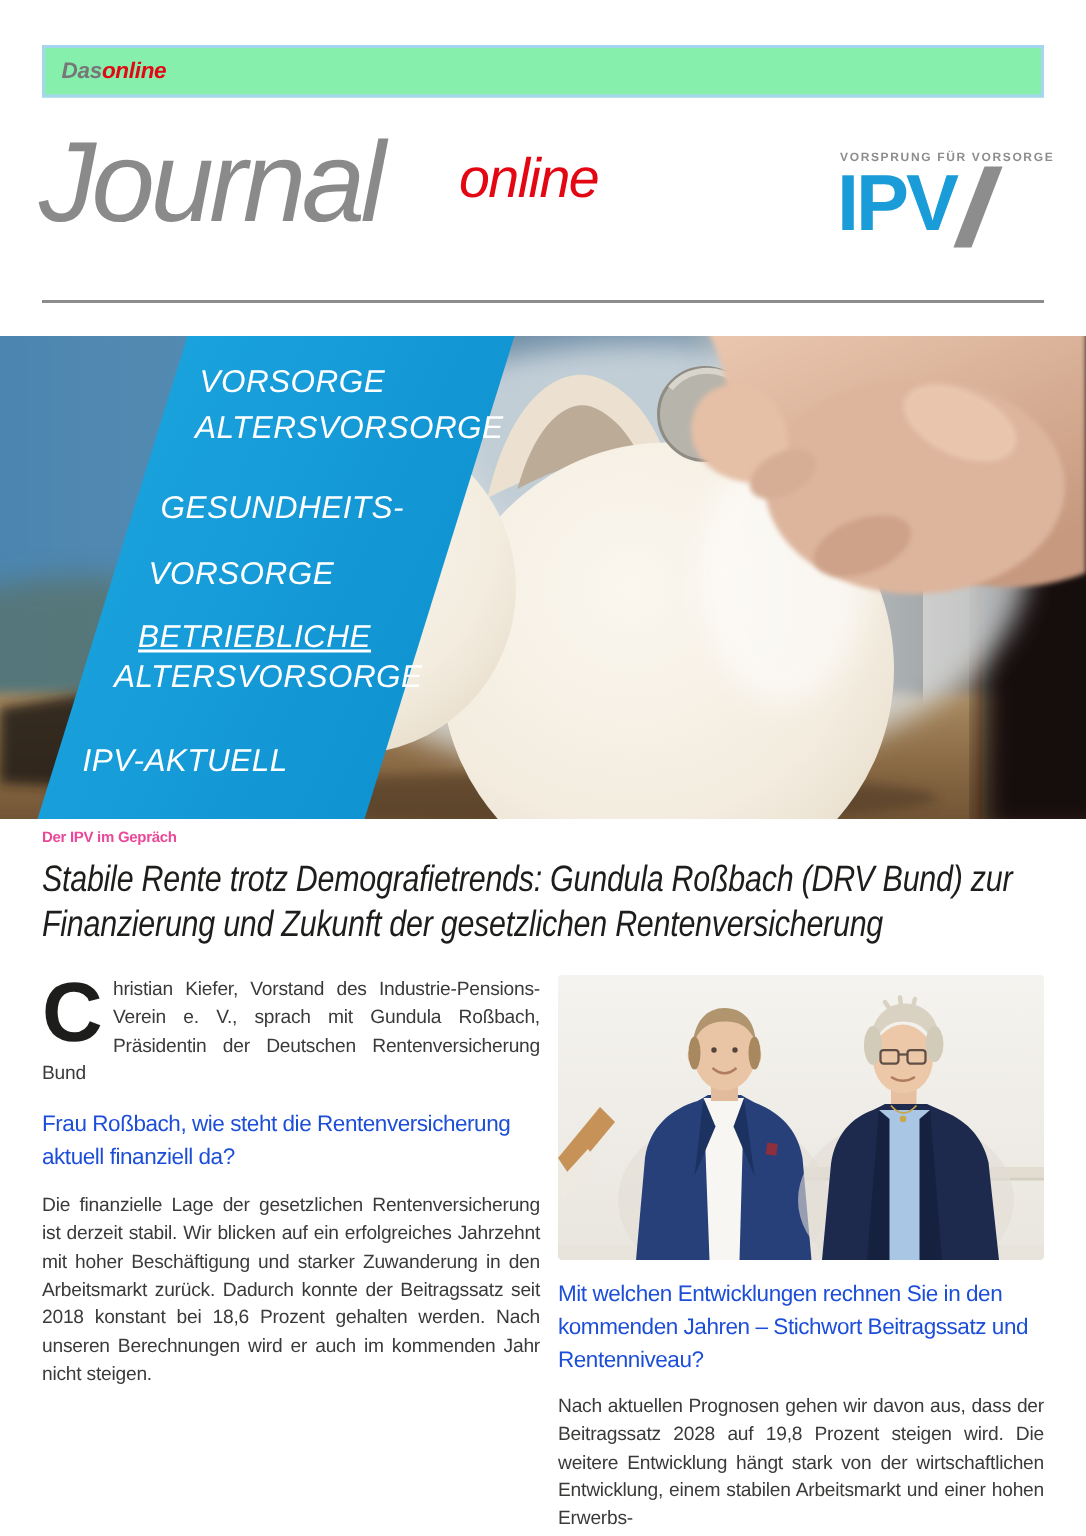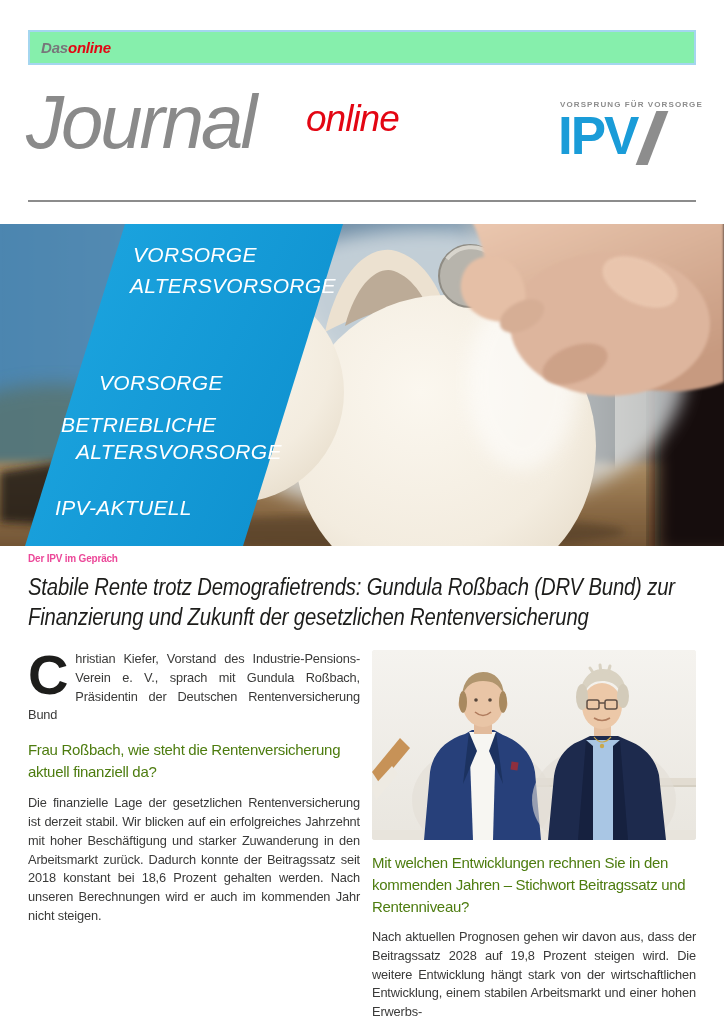--- a/index.html
+++ b/index.html
@@ -65,21 +65,21 @@
   }
   .hero-banner-text { position:absolute; inset:0; }
   .hero-banner-text span {
     position:absolute; color:#fff; font-style:italic; font-weight:400;
     font-size:21px; letter-spacing:0.3px; white-space:nowrap; line-height:1;
   }
   .bl0 { left:133px; top:20px; }
   .bl1 { left:130px; top:51px; }
   .bl2 { left:107px; top:104px; }
   .bl3 { left:99px;  top:148px; }
-  .bl4 { left:61px;  top:190px; }
+  .bl4 { left:92px;  top:190px;text-decoration:underline; }
   .bl5 { left:76px;  top:217px; }
   .bl6 { left:55px;  top:273px; }
   
   .kicker {
     position:absolute; left:28px; top:553px;
     font-size:10px; font-weight:700; color:#ec4899; letter-spacing:-0.2px;
   }
   .headline {
     position:absolute; left:28px; top:572px; width:810px;
     transform:scaleX(0.828); transform-origin:left top;
@@ -90,21 +90,21 @@
   .col-right { position:absolute; left:372px; top:650px; width:324px; }
   .body-p {
     font-size:12.8px; line-height:18.8px; color:#3a3a39;
     text-align:justify; letter-spacing:-0.15px;
   }
   .dropcap {
     float:left; font-size:56px; line-height:44px; font-weight:700;
     color:#1d1d1b; padding:3px 7px 0 0;
   }
   .question {
-    font-size:15px; line-height:22px; color:#4d7c0f;
+    font-size:15px; line-height:22px; color:#1d4ed8;
     letter-spacing:-0.3px; font-weight:400;
   }
   .q1 { margin-top:14px; }
   .p1 { margin-top:11px; }
   .p2 { margin-top:12px; }
   .q2 { margin-top:12px; }
   .p3 { margin-top:10px; }
   .photo {
     width:324px; height:190px; border-radius:3px; overflow:hidden;
     background:#f2f0ec;
@@ -206,20 +206,21 @@
     <path d="M505,98 C478,98 458,80 461,58 C464,38 481,28 501,34 C522,41 532,72 521,90 Z" fill="#e5bfa6" filter="url(#b2)"></path>
     <ellipse cx="522" cy="92" rx="24" ry="14" fill="#d6ae95" transform="rotate(-28 522 92)" filter="url(#b2)"></ellipse>
     <ellipse cx="575" cy="140" rx="34" ry="18" fill="#c79a80" opacity="0.7" transform="rotate(-20 575 140)" filter="url(#b2)"></ellipse>
     <ellipse cx="640" cy="58" rx="40" ry="22" fill="#eccab2" opacity="0.8" transform="rotate(24 640 58)" filter="url(#b2)"></ellipse>
   </svg>
 
   <div class="hero-banner"></div>
   <div class="hero-banner-text">
     <span class="bl0">VORSORGE</span>
     <span class="bl1">ALTERSVORSORGE</span>
+    <span class="bl2">GESUNDHEITS-</span>
     <span class="bl3">VORSORGE</span>
     <span class="bl4">BETRIEBLICHE</span>
     <span class="bl5">ALTERSVORSORGE</span>
     <span class="bl6">IPV-AKTUELL</span>
   </div>
 </div>
 
 <div class="kicker">Der IPV im Gepräch</div>
 <h2 class="headline">Stabile Rente trotz Demografietrends: Gundula Roßbach (DRV Bund) zur Finanzierung und Zukunft der gesetzlichen Rentenversicherung</h2>
 

